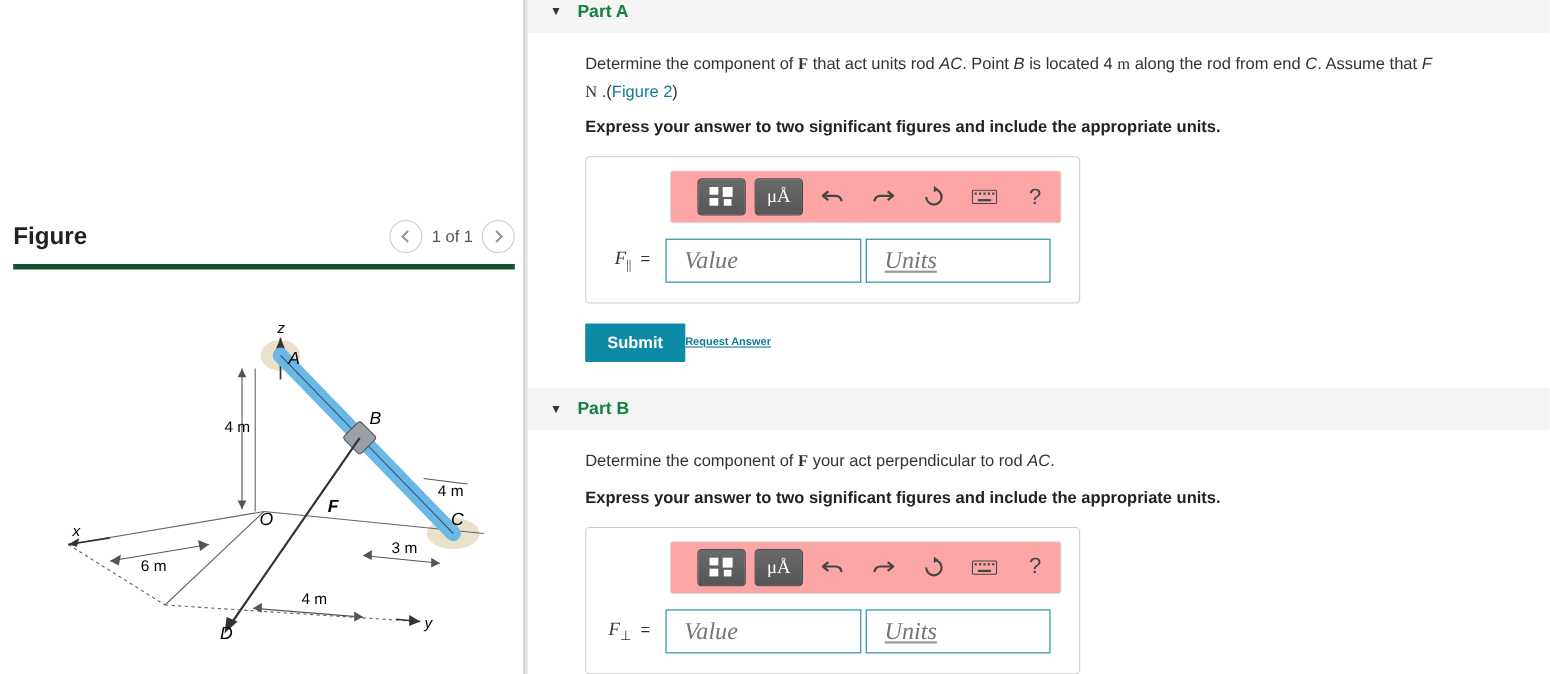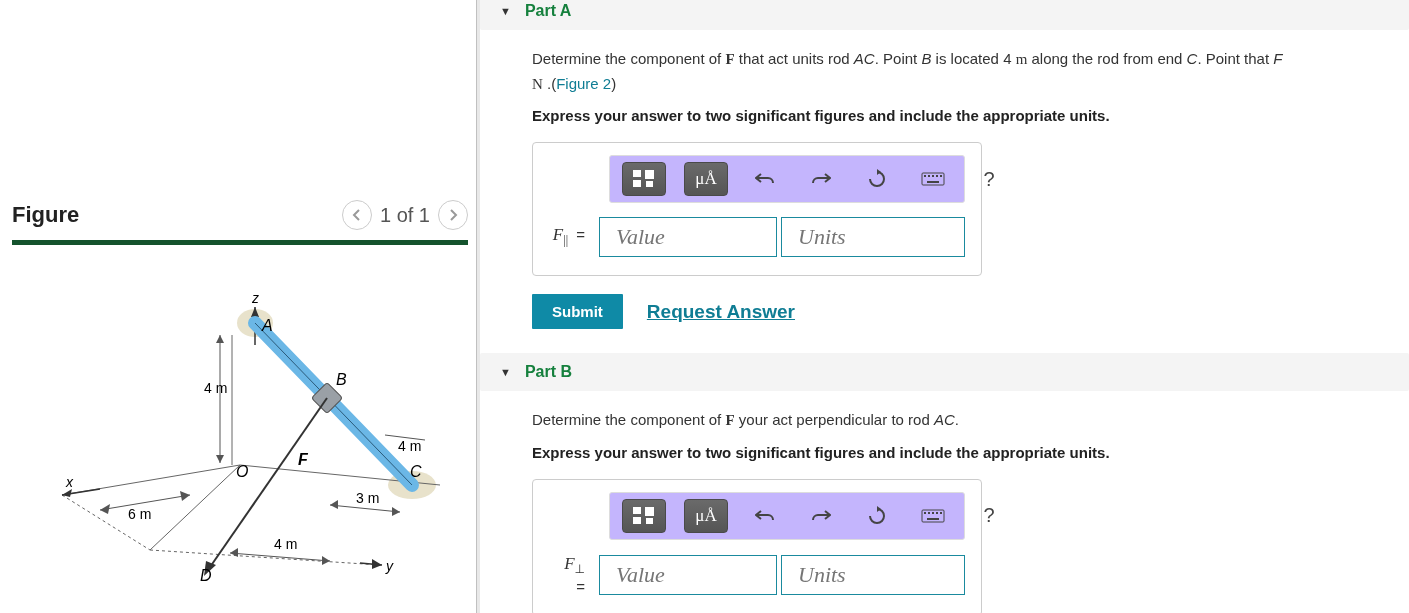--- a/index.html
+++ b/index.html
@@ -39,21 +39,21 @@
   .figure-title {
     font-size: 22px;
     font-weight: bold;
     color: #222;
   }
   .pager {
     display: flex;
     align-items: center;
     gap: 8px;
     color: #555;
-    font-size: 20px;
+    font-size: 15px;
   }
   .pager-btn {
     width: 30px; height: 30px;
     border: 1px solid #ccc;
     border-radius: 50%;
     background: #fff;
     display: flex; align-items: center; justify-content: center;
     color: #888;
     cursor: pointer;
   }
@@ -102,27 +102,27 @@
     margin: 12px 0 18px 0;
     font-size: 15px;
   }
   .answer-box {
     border: 1px solid #ccc;
     border-radius: 4px;
     width: 450px;
     padding: 12px 16px 18px 16px;
   }
   .toolbar {
-    background: #c4b5fd;
+    background: #fca5a5;
     border: 1px solid #ddd;
     border-radius: 3px;
     display: flex;
     align-items: center;
-    gap: 18px;
-    padding: 6px 12px;
+    gap: 8px;
+    padding: 6px 24px;
     margin: 0 0 14px 60px;
   }
   .tb-btn {
     min-width: 38px; height: 34px;
     border-radius: 4px;
     display: flex; align-items: center; justify-content: center;
     font-size: 18px;
     color: #444;
     cursor: pointer;
   }
@@ -153,41 +153,40 @@
     border: 1px solid #1a8a9e;
     height: 40px;
     font-family: Georgia, 'Times New Roman', serif;
     font-style: italic;
     font-size: 22px;
     color: #999;
     padding: 0 16px;
     outline: none;
   }
   .ans-value { width: 178px; }
-  .ans-units { width: 184px; }
+  .ans-units { width: 168px; text-decoration: underline; }
   .submit-row {
     display: flex;
     align-items: center;
-    gap: 24px;
     margin-top: 18px;
   }
   .submit-btn {
     background: #0f8aa6;
     color: #fff;
     border: none;
     padding: 9px 20px;
     font-size: 15px;
     font-weight: bold;
     cursor: pointer;
     border-radius: 1px;
   }
   .req-link {
     color: #0f7d94;
     font-weight: bold;
-    font-size: 19px;
+    font-size: 10px;
     text-decoration: underline;
     cursor: pointer;
     text-align: center;
   }
   .part-a-top { margin-top: -8px; }
 </style>
 </head>
 <body>
 
 <div class="left-pane">
@@ -274,21 +273,21 @@
 </div>
 
 <div class="right-pane">
 
   <div class="part-header part-a-top">
     <span class="tri">▼</span>
     <span class="title">Part A</span>
   </div>
   <div class="part-body">
     <p class="prompt">
-      <span>Determine the component of </span><span class="serif">F</span><span> that act units rod </span><span class="ital">AC</span><span>. Point </span><span class="ital">B</span><span> is located 4 </span><span class="serif" style="font-weight:normal">m</span><span> along the rod from end </span><span class="ital">C</span><span>. Point that </span><span class="ital">F</span>
+      <span>Determine the component of </span><span class="serif">F</span><span> that act units rod </span><span class="ital">AC</span><span>. Point </span><span class="ital">B</span><span> is located 4 </span><span class="serif" style="font-weight:normal">m</span><span> along the rod from end </span><span class="ital">C</span><span>. Assume that </span><span class="ital">F</span>
     </p>
     <p class="prompt">
       <span class="serif" style="font-weight:normal">N</span><span> .(</span><span class="link">Figure 2</span><span>)</span>
     </p>
     <p class="instruct">Express your answer to two significant figures and include the appropriate units.</p>
 
     <div class="answer-box">
       <div class="toolbar">
         <div class="tb-btn tb-dark">
           <svg width="26" height="22" viewBox="0 0 26 22">

